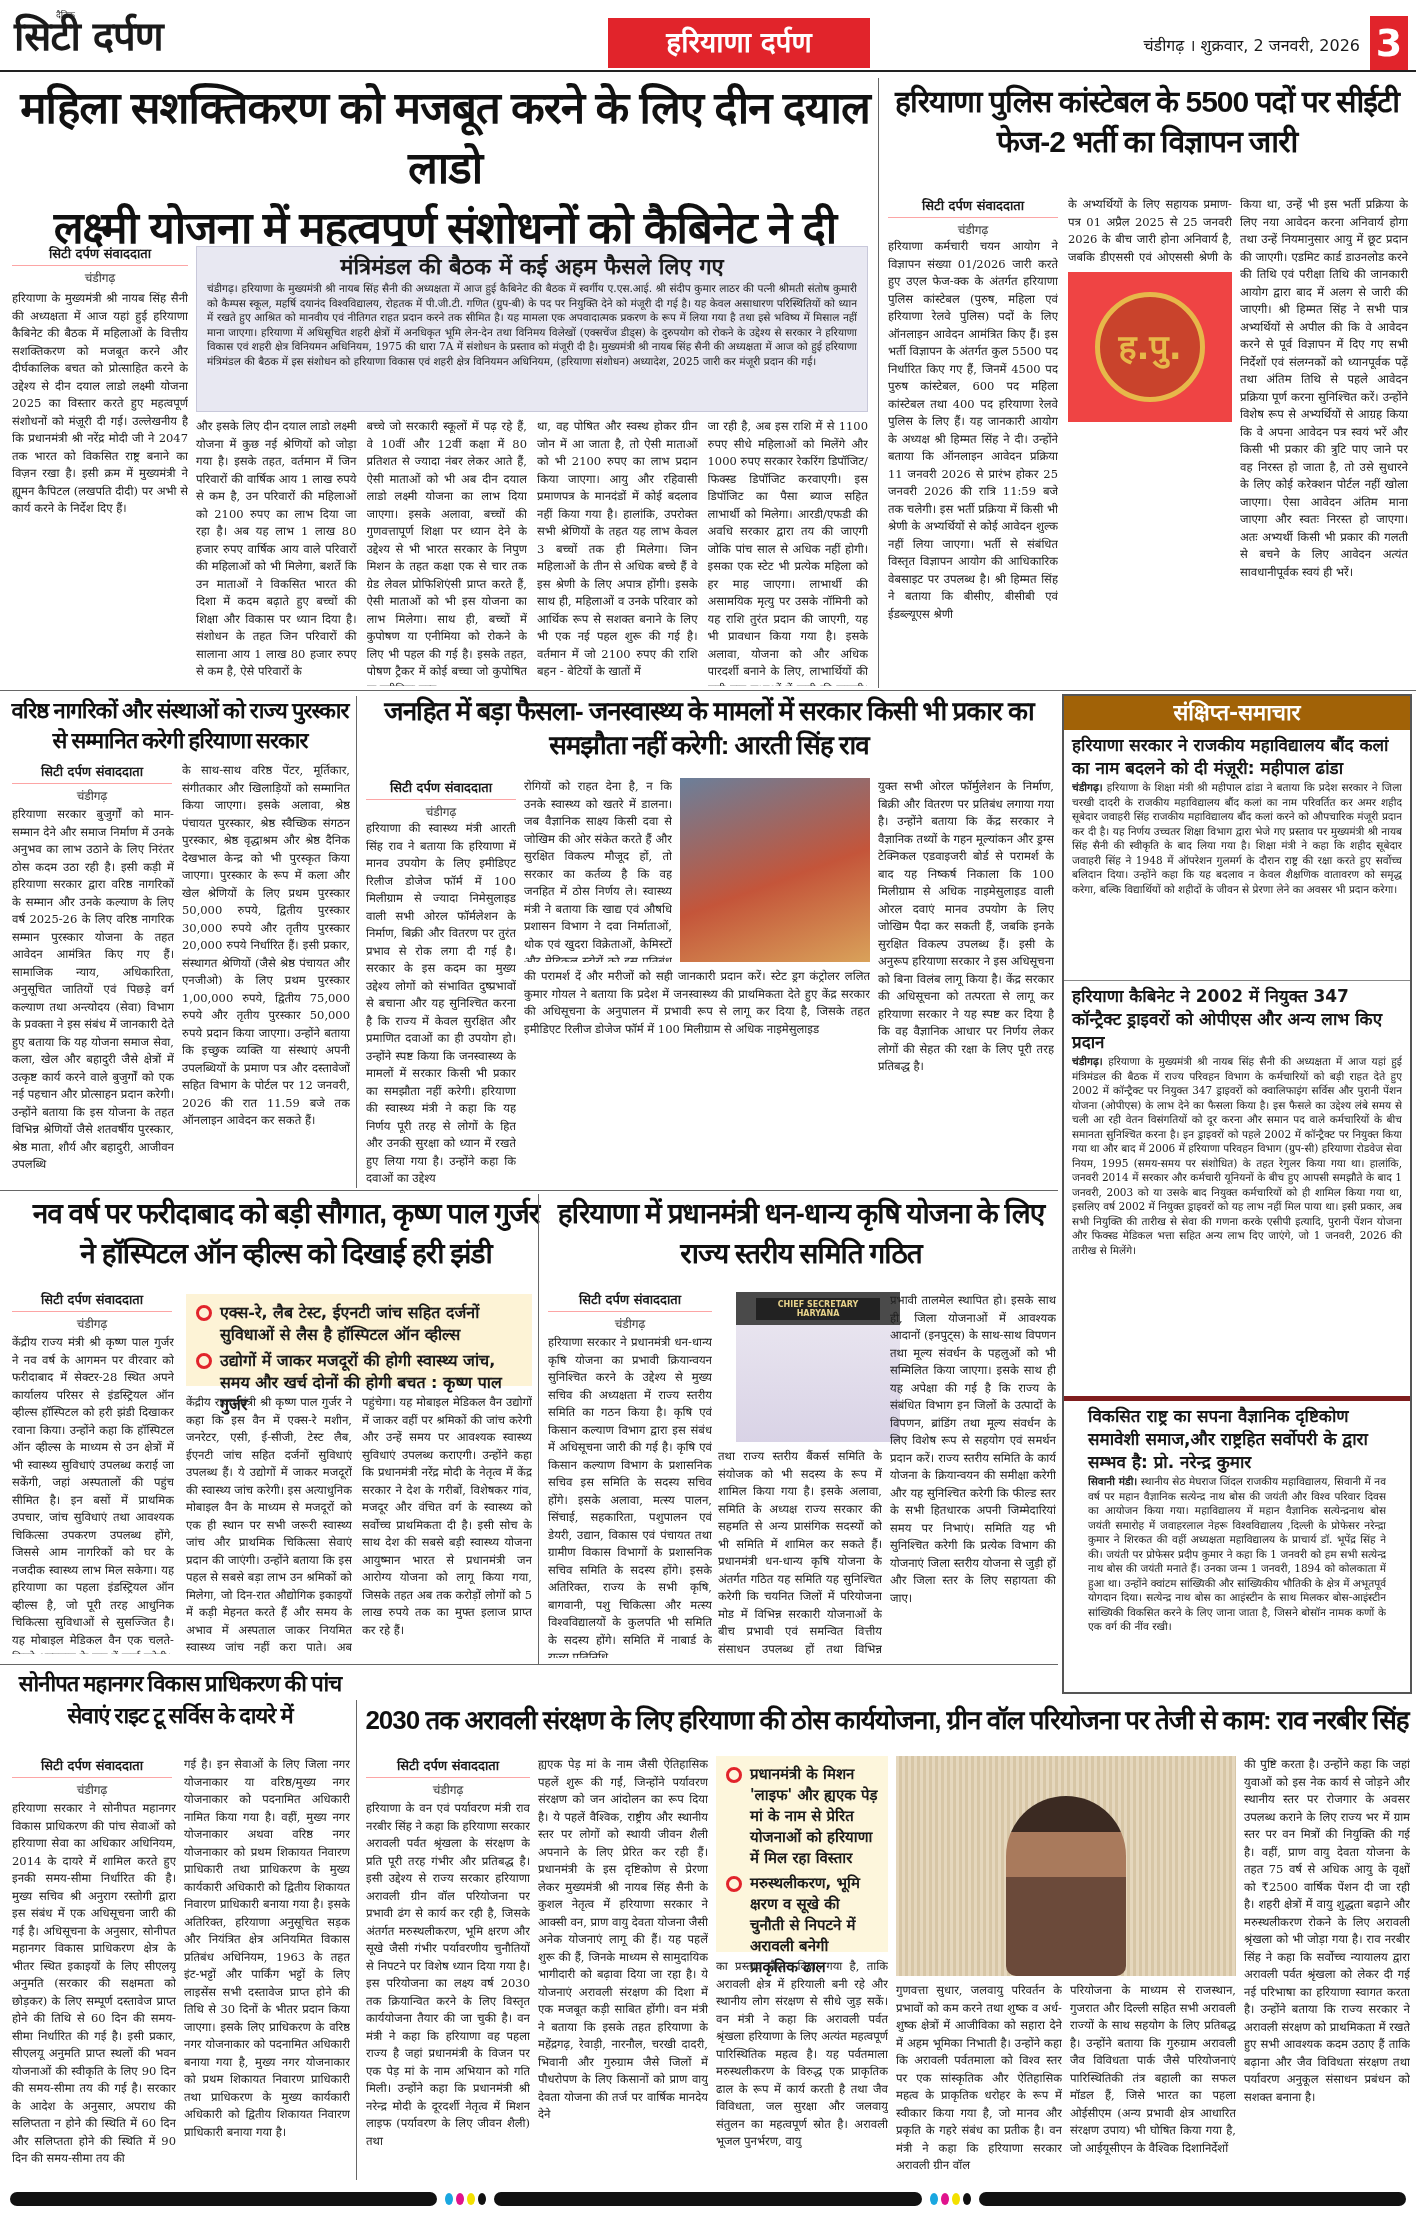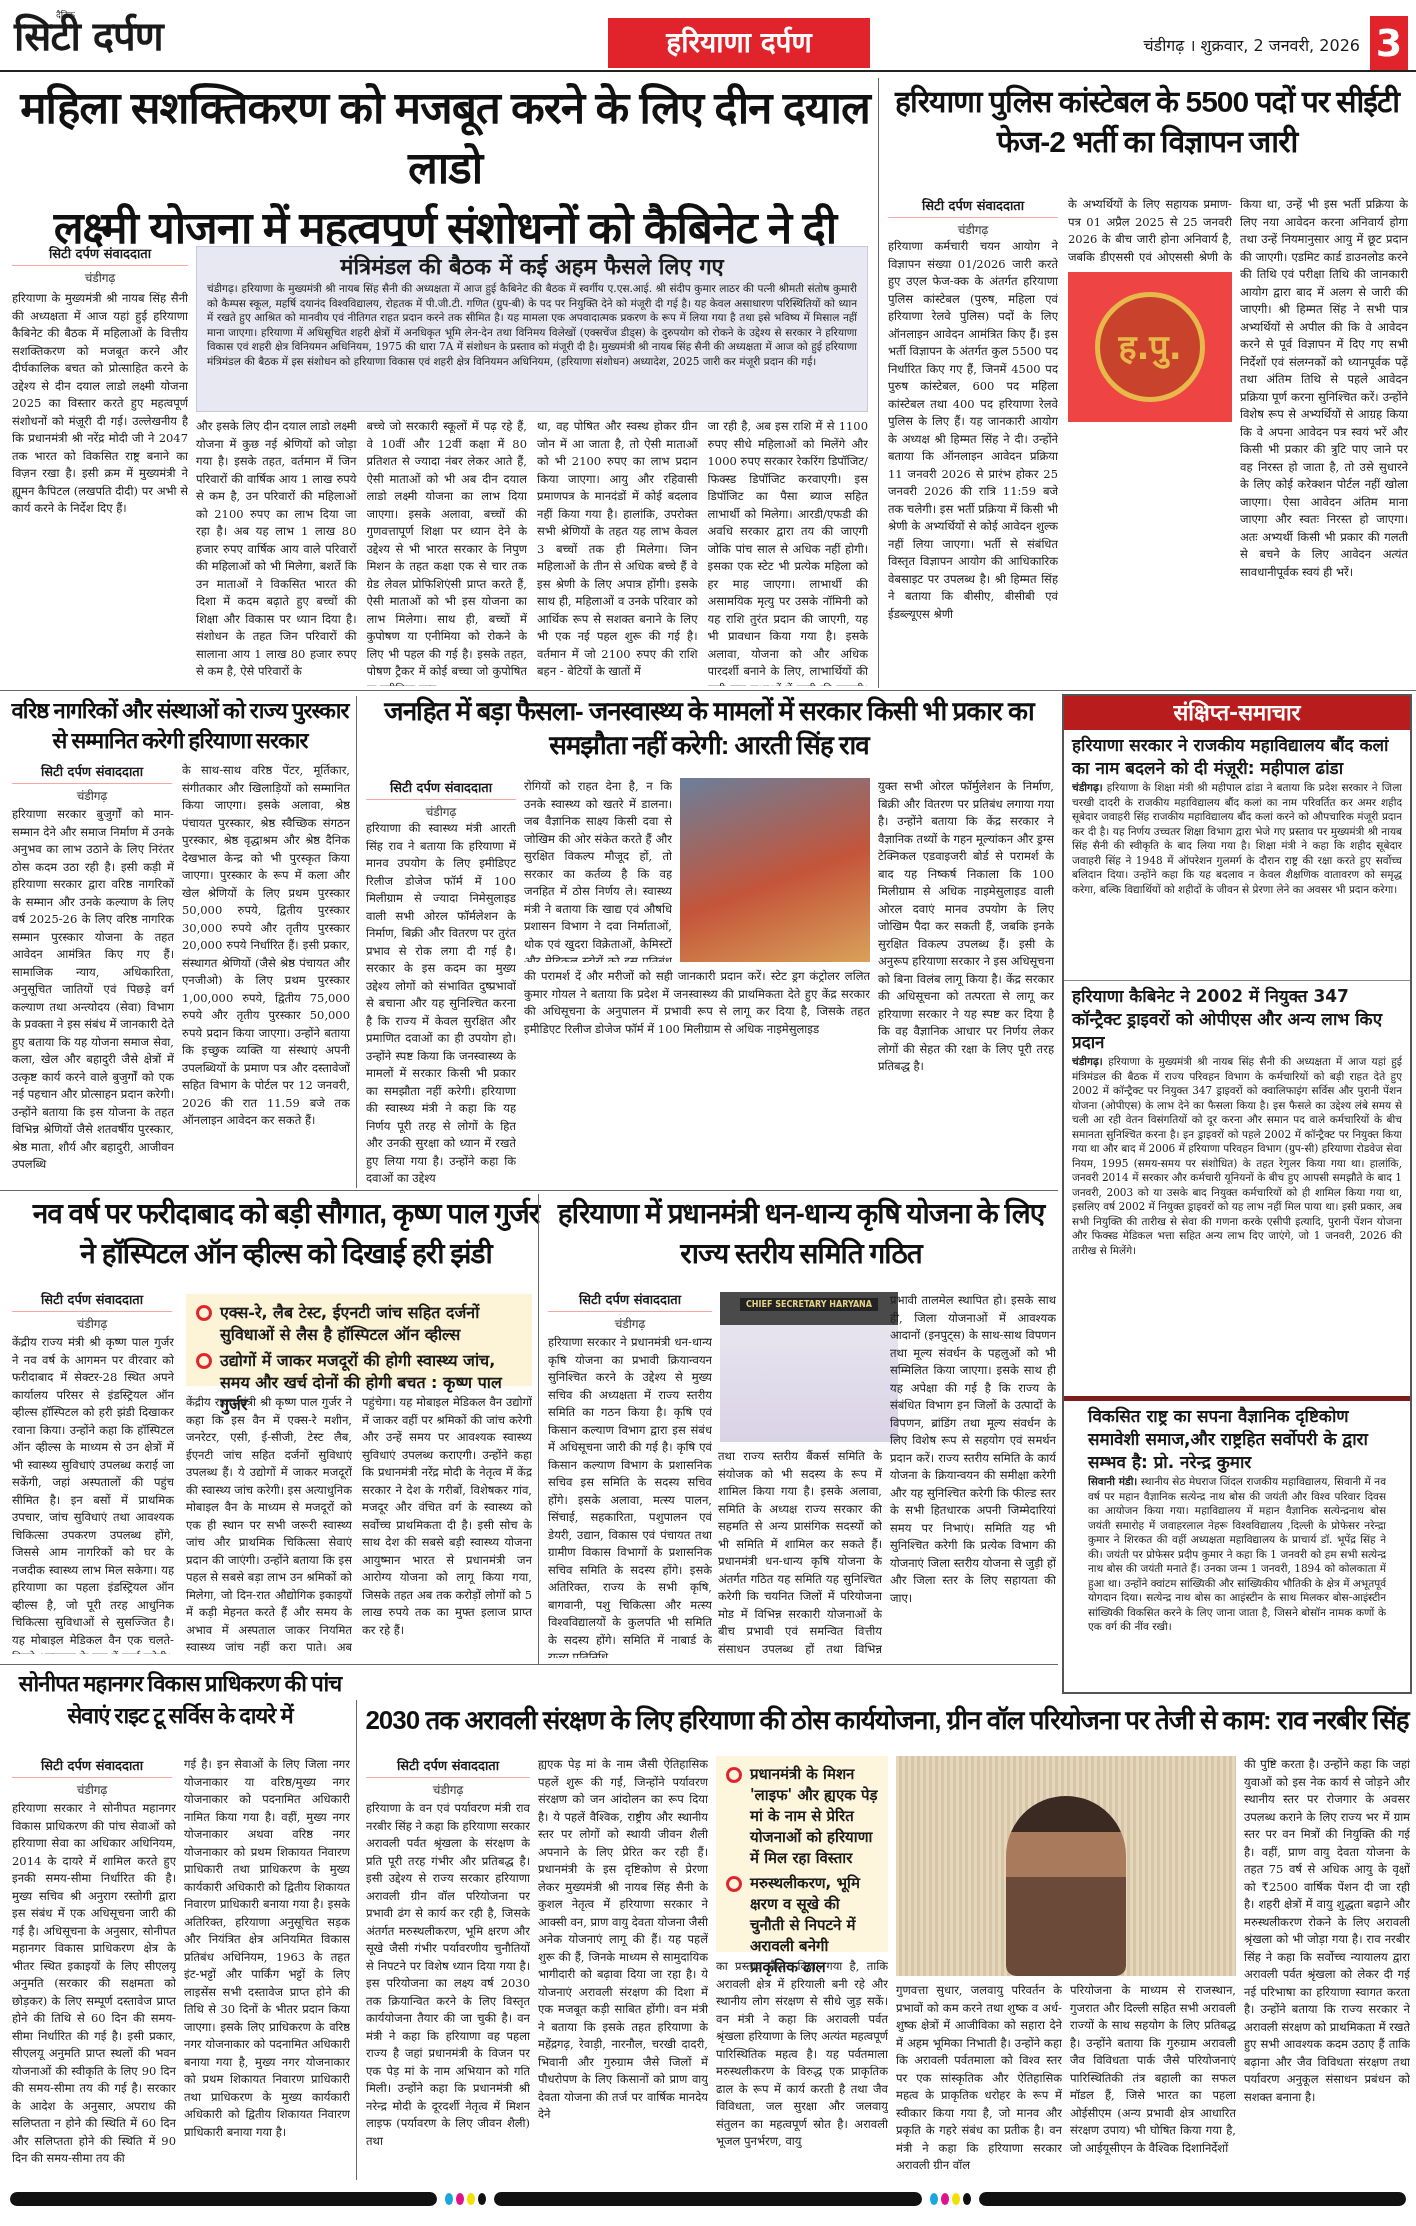--- a/index.html
+++ b/index.html
@@ -17,21 +17,21 @@
   .city{font-size:12px;text-align:center;margin-top:3px;color:#333}
   .body{font-size:11.5px;line-height:17.5px;text-align:justify;color:#222;font-family:"DejaVu Serif",serif;overflow:hidden}
   .cols{display:flex;gap:10px}
   .col{flex:1;overflow:hidden}
   .vrule{background:#666;width:1px}
   .hrule{background:#666;height:1px}
   .boxlight{background:#e8e8f2;border:1px solid #c8c8da}
   .photo{background:linear-gradient(135deg,#b06b4f,#d49a7a 40%,#7a4a38);overflow:hidden}
   .photo-police{background:#ef4444}
   .emblem{position:absolute;left:50%;top:50%;width:110px;height:110px;margin:-55px 0 0 -55px;border-radius:50%;border:5px solid #e7b84a;background:#c9432c;color:#e7b84a;font-size:34px;font-weight:bold;text-align:center;line-height:100px}
-  .blue-bar{background:#b91c1c;color:#fff;font-weight:bold;font-size:22px;text-align:center}
+  .blue-bar{background:#a16207;color:#fff;font-weight:bold;font-size:22px;text-align:center}
   .brief-hl{font-size:17px;font-weight:bold;line-height:23px}
   .callout{background:#fdf3d6;padding:8px 10px}
   .callout-item{display:flex;gap:8px;font-size:16px;font-weight:bold;line-height:22px;margin-bottom:4px}
   .ring{flex:0 0 16px;height:16px;border:3px solid #e1242b;border-radius:50%;margin-top:3px}
   .reg-strip{left:10px;top:2188px;width:1396px;height:22px;display:flex;gap:8px;align-items:center}
   .reg-bar{flex:1;height:14px;background:#111;border-radius:7px;position:relative}
   .reg-dots{display:flex;gap:3px}
   .reg-dots span{width:8px;height:12px;border-radius:50%}
 </style>
 </head>
@@ -143,21 +143,21 @@
 <div class="abs body" style="left:362px;top:1394px;width:170px;height:260px">पहुंचेगा। यह मोबाइल मेडिकल वैन उद्योगों में जाकर वहीं पर श्रमिकों की जांच करेगी और उन्हें समय पर आवश्यक स्वास्थ्य सुविधाएं उपलब्ध कराएगी। उन्होंने कहा कि प्रधानमंत्री नरेंद्र मोदी के नेतृत्व में केंद्र सरकार ने देश के गरीबों, विशेषकर गांव, मजदूर और वंचित वर्ग के स्वास्थ्य को सर्वोच्च प्राथमिकता दी है। इसी सोच के साथ देश की सबसे बड़ी स्वास्थ्य योजना आयुष्मान भारत से प्रधानमंत्री जन आरोग्य योजना को लागू किया गया, जिसके तहत अब तक करोड़ों लोगों को 5 लाख रुपये तक का मुफ्त इलाज प्राप्त कर रहे हैं।</div>
 
 <div class="abs vrule" style="left:538px;top:1194px;height:470px"></div>
 
 <div class="abs hl" style="left:546px;top:1194px;width:510px;font-size:28px;line-height:40px">हरियाणा में प्रधानमंत्री धन-धान्य कृषि योजना के लिए राज्य स्तरीय समिति गठित</div>
 <div class="abs" style="left:548px;top:1290px;width:164px">
   <div class="byline">सिटी दर्पण संवाददाता</div>
   <div class="city">चंडीगढ़</div>
 </div>
 <div class="abs body" style="left:548px;top:1334px;width:164px;height:324px">हरियाणा सरकार ने प्रधानमंत्री धन-धान्य कृषि योजना का प्रभावी क्रियान्वयन सुनिश्चित करने के उद्देश्य से मुख्य सचिव की अध्यक्षता में राज्य स्तरीय समिति का गठन किया है। कृषि एवं किसान कल्याण विभाग द्वारा इस संबंध में अधिसूचना जारी की गई है। कृषि एवं किसान कल्याण विभाग के प्रशासनिक सचिव इस समिति के सदस्य सचिव होंगे। इसके अलावा, मत्स्य पालन, सिंचाई, सहकारिता, पशुपालन एवं डेयरी, उद्यान, विकास एवं पंचायत तथा ग्रामीण विकास विभागों के प्रशासनिक सचिव समिति के सदस्य होंगे। इसके अतिरिक्त, राज्य के सभी कृषि, बागवानी, पशु चिकित्सा और मत्स्य विश्वविद्यालयों के कुलपति भी समिति के सदस्य होंगे। समिति में नाबार्ड के राज्य प्रतिनिधि</div>
-<div class="abs photo" style="left:720px;top:1292px;width:178px;height:150px;background:linear-gradient(180deg,#4a4a4a 0,#4a4a4a 22%,#e8e4ef 22%,#d9d3e6 100%)">
+<div class="abs photo" style="left:736px;top:1292px;width:164px;height:150px;background:linear-gradient(180deg,#4a4a4a 0,#4a4a4a 22%,#e8e4ef 22%,#d9d3e6 100%)">
   <div style="margin:6px 20px;background:#222;color:#e7d28a;font-size:8px;font-weight:bold;text-align:center;padding:2px">CHIEF SECRETARY HARYANA</div>
 </div>
 <div class="abs body" style="left:718px;top:1448px;width:164px;height:210px">तथा राज्य स्तरीय बैंकर्स समिति के संयोजक को भी सदस्य के रूप में शामिल किया गया है। इसके अलावा, समिति के अध्यक्ष राज्य सरकार की सहमति से अन्य प्रासंगिक सदस्यों को भी समिति में शामिल कर सकते हैं। प्रधानमंत्री धन-धान्य कृषि योजना के अंतर्गत गठित यह समिति यह सुनिश्चित करेगी कि चयनित जिलों में परियोजना मोड में विभिन्न सरकारी योजनाओं के बीच प्रभावी एवं समन्वित वित्तीय संसाधन उपलब्ध हों तथा विभिन्न विभागों के बीच</div>
 <div class="abs body" style="left:890px;top:1292px;width:166px;height:366px">प्रभावी तालमेल स्थापित हो। इसके साथ ही, जिला योजनाओं में आवश्यक आदानों (इनपुट्स) के साथ-साथ विपणन तथा मूल्य संवर्धन के पहलुओं को भी सम्मिलित किया जाएगा। इसके साथ ही यह अपेक्षा की गई है कि राज्य के संबंधित विभाग इन जिलों के उत्पादों के विपणन, ब्रांडिंग तथा मूल्य संवर्धन के लिए विशेष रूप से सहयोग एवं समर्थन प्रदान करें। राज्य स्तरीय समिति के कार्य योजना के क्रियान्वयन की समीक्षा करेगी और यह सुनिश्चित करेगी कि फील्ड स्तर के सभी हितधारक अपनी जिम्मेदारियां समय पर निभाएं। समिति यह भी सुनिश्चित करेगी कि प्रत्येक विभाग की योजनाएं जिला स्तरीय योजना से जुड़ी हों और जिला स्तर के लिए सहायता की जाए।</div>
 
 <div class="abs hrule" style="left:0;top:1664px;width:1058px"></div>
 
 <div class="abs hl" style="left:10px;top:1668px;width:340px;font-size:22px;line-height:32px">सोनीपत महानगर विकास प्राधिकरण की पांच सेवाएं राइट टू सर्विस के दायरे में</div>
 <div class="abs" style="left:12px;top:1756px;width:160px">
   <div class="byline">सिटी दर्पण संवाददाता</div>

